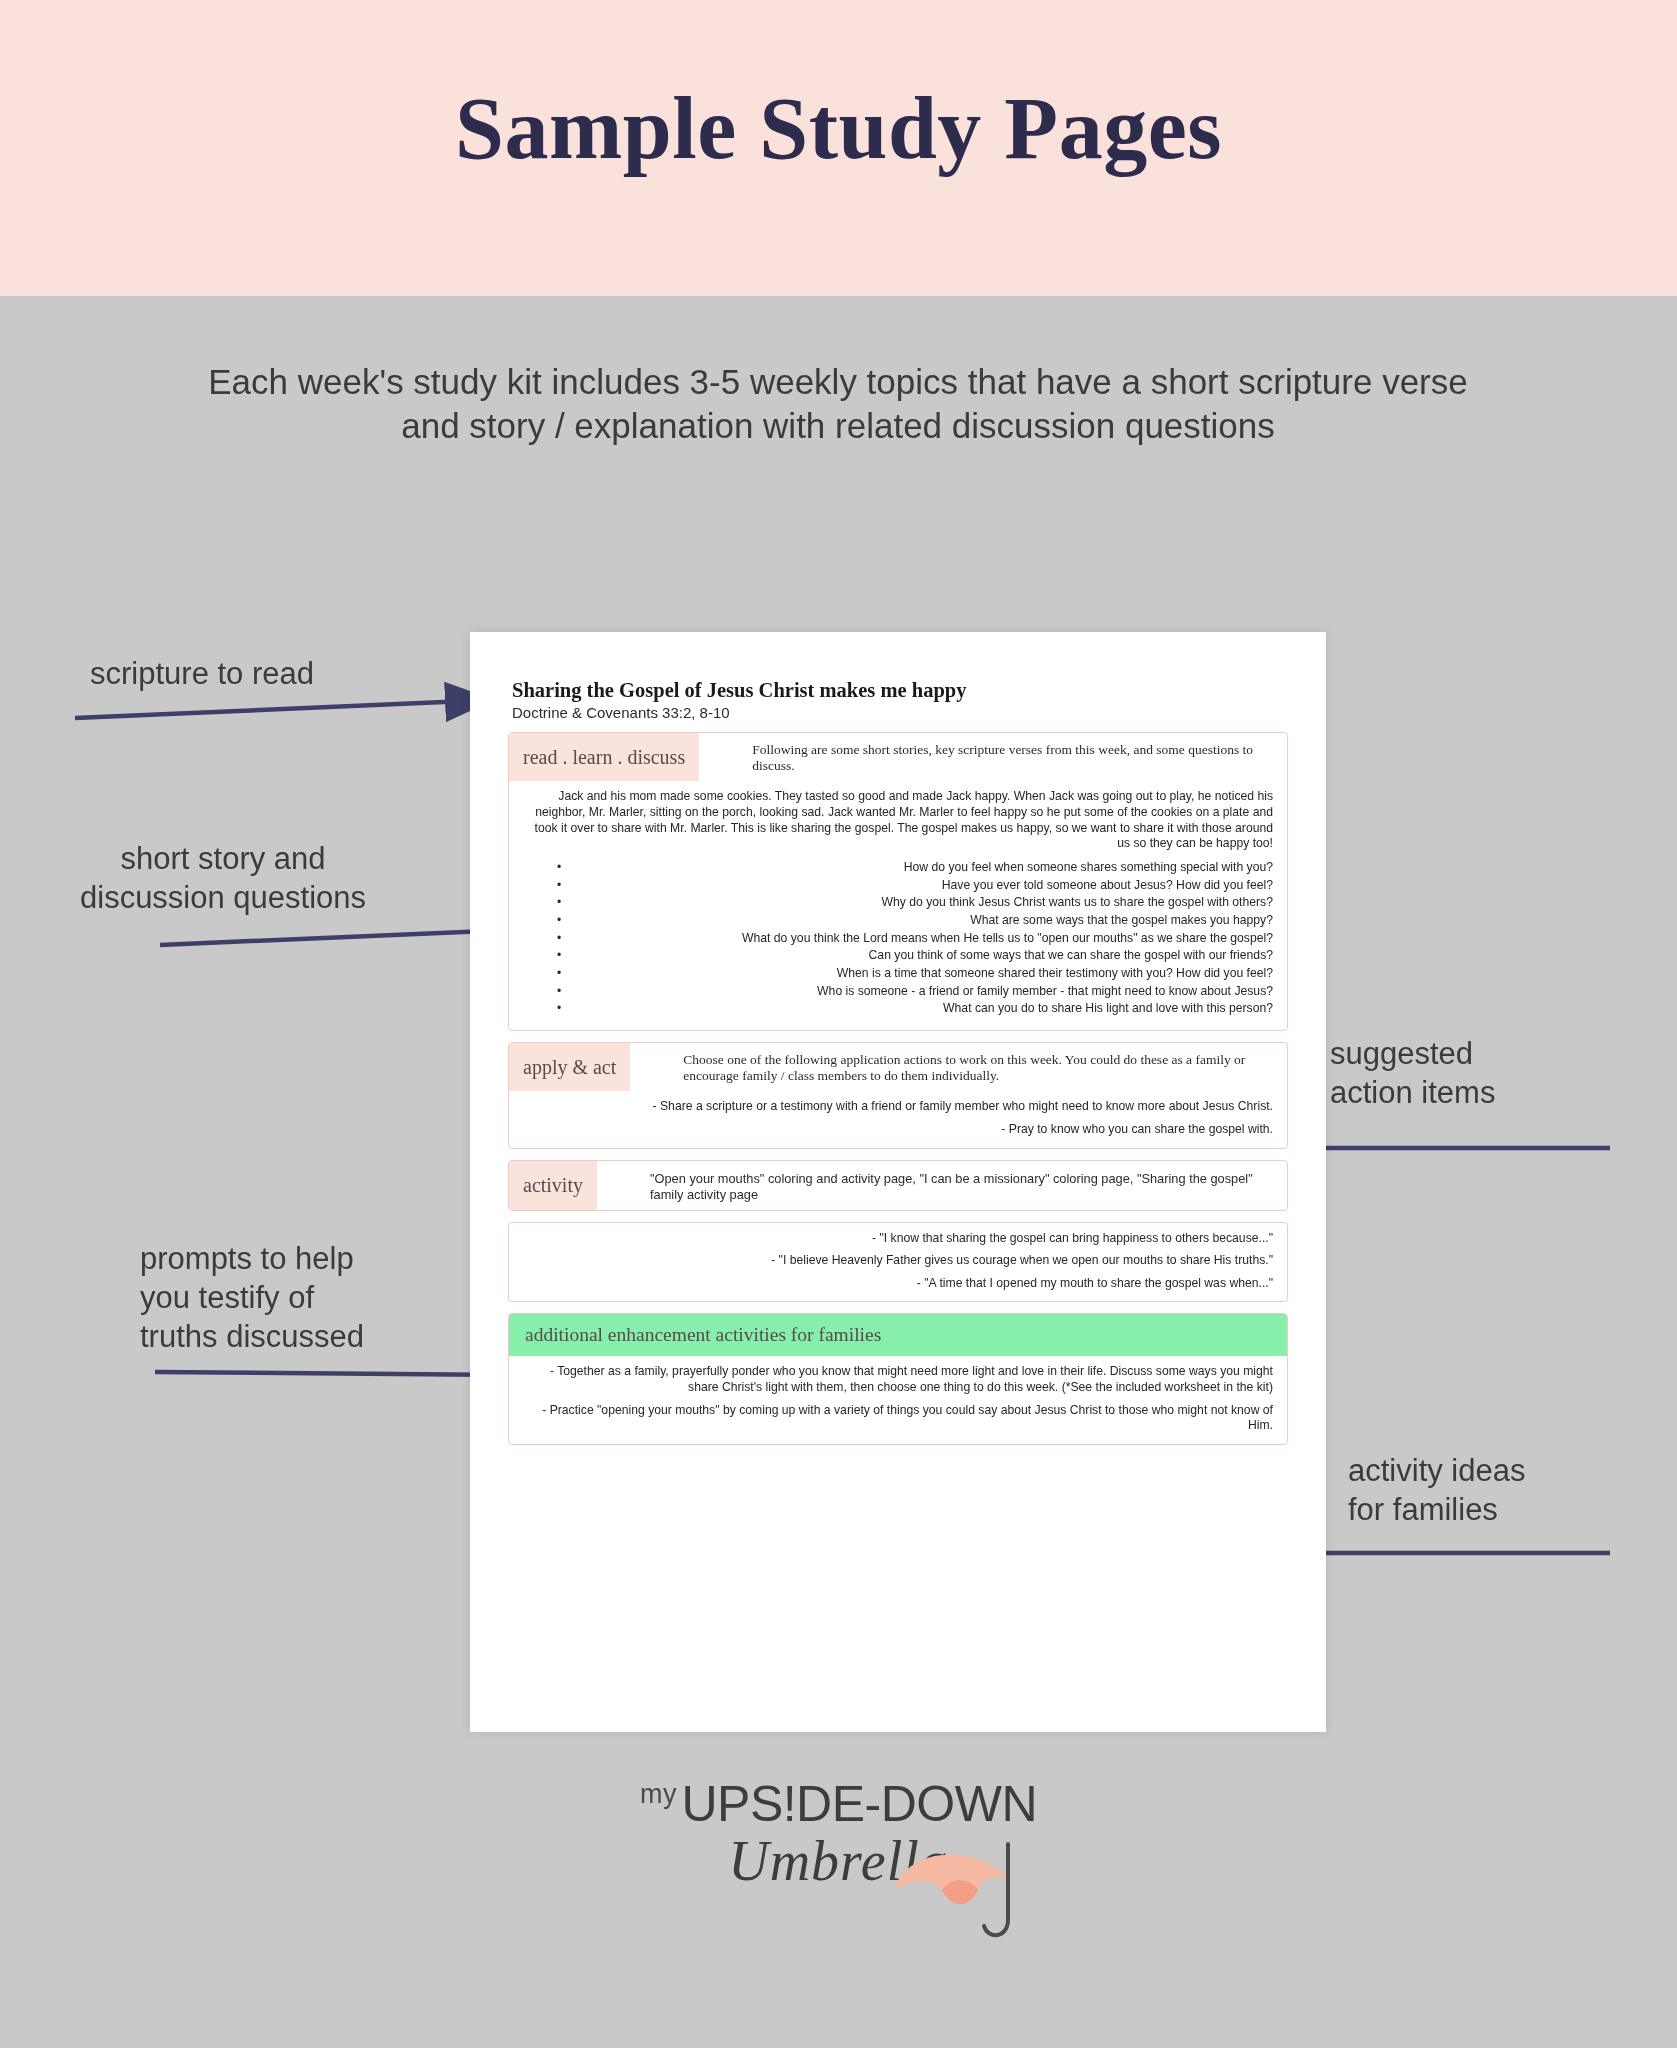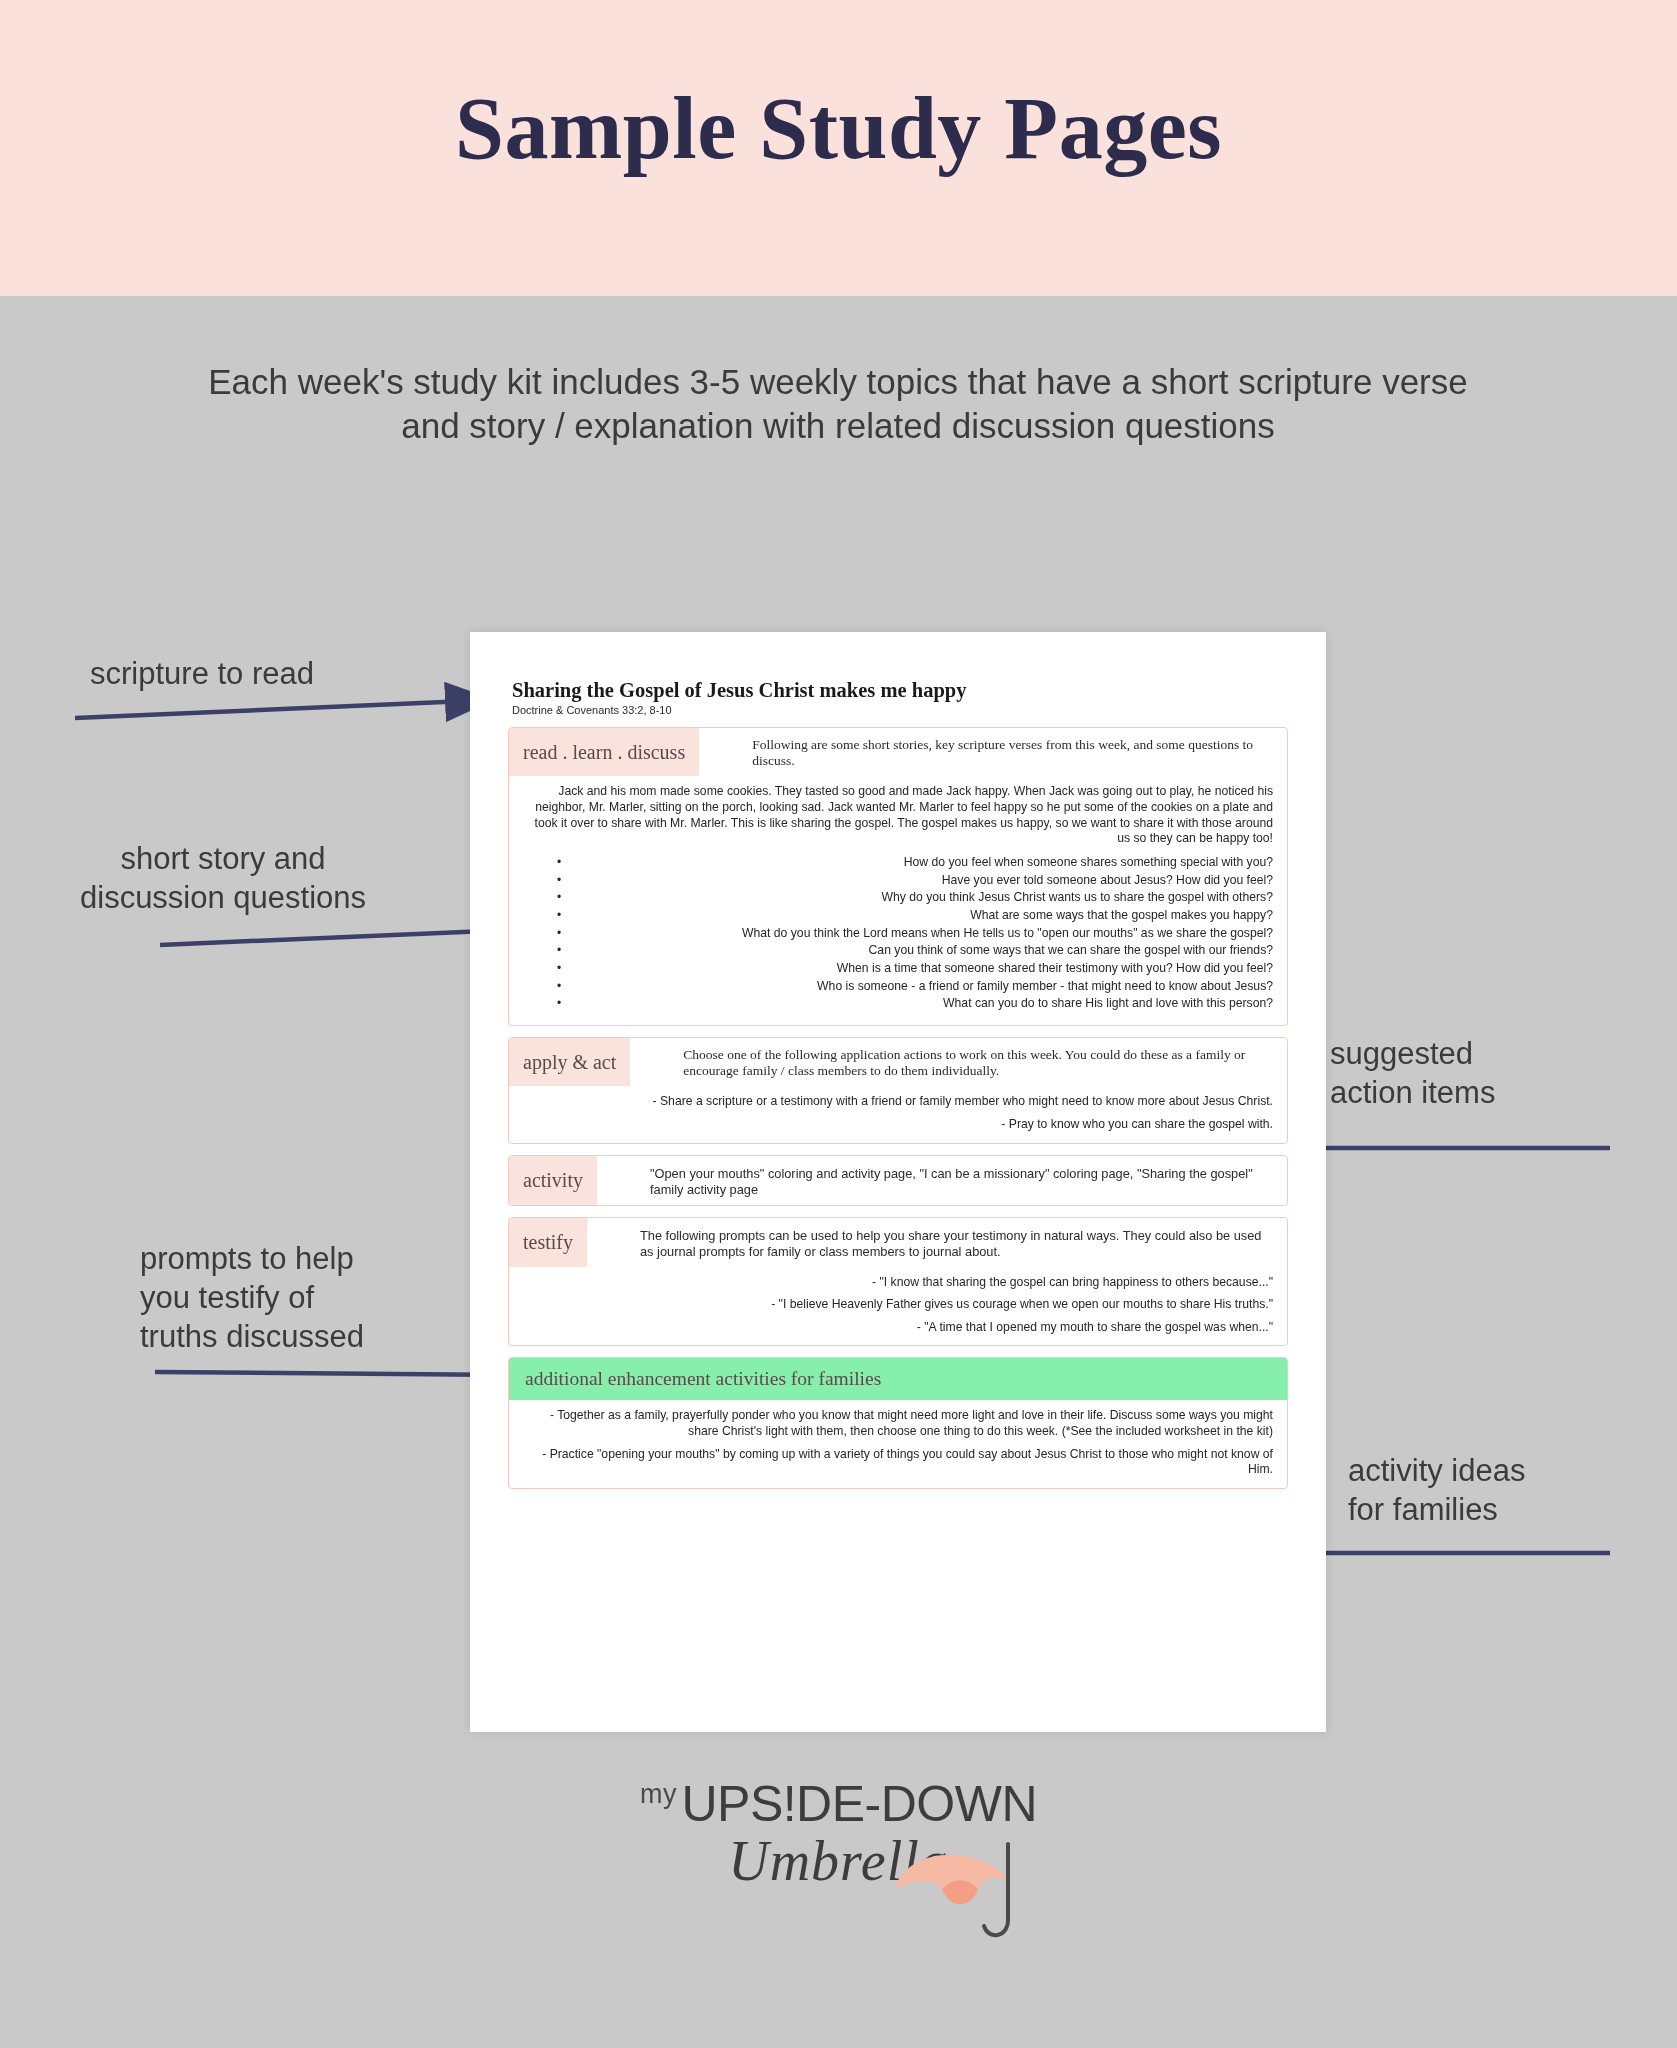--- a/index.html
+++ b/index.html
@@ -75,21 +75,21 @@
   .sheet-inner { padding: 47px 38px 0 38px; }
 
   .doc-title {
     font-family: "Liberation Serif", serif;
     font-weight: 700;
     font-size: 20.5px;
     color: #1a1a1a;
     margin: 0 0 2px 4px;
   }
   .doc-sub {
-    font-size: 11px;
+    font-size: 15px;
     color: #2b2b2b;
     margin: 0 0 11px 4px;
   }
 
   
   .card {
     border: 1.6px solid #f3c9bf;
     border-radius: 4px;
     margin-bottom: 11px;
     background: #fff;
@@ -266,24 +266,20 @@
     </div>
 
     <div class="card">
       <div class="card-head">
         <div class="card-label">activity</div>
         <div class="card-head-text sans">"Open your mouths" coloring and activity page, "I can be a missionary" coloring page, "Sharing the gospel" family activity page</div>
       </div>
     </div>
 
     <div class="card">
-      <div class="card-head">
-        <div class="card-label">testify</div>
-        <div class="card-head-text sans">The following prompts can be used to help you share your testimony in natural ways. They could also be used as journal prompts for family or class members to journal about.</div>
-      </div>
       <div class="card-body">
         <p>- "I know that sharing the gospel can bring happiness to others because..."</p>
         <p>- "I believe Heavenly Father gives us courage when we open our mouths to share His truths."</p>
         <p>- "A time that I opened my mouth to share the gospel was when..."</p>
       </div>
     </div>
 
     <div class="card">
       <div class="card-label wide">additional enhancement activities for families</div>
       <div class="card-body">

